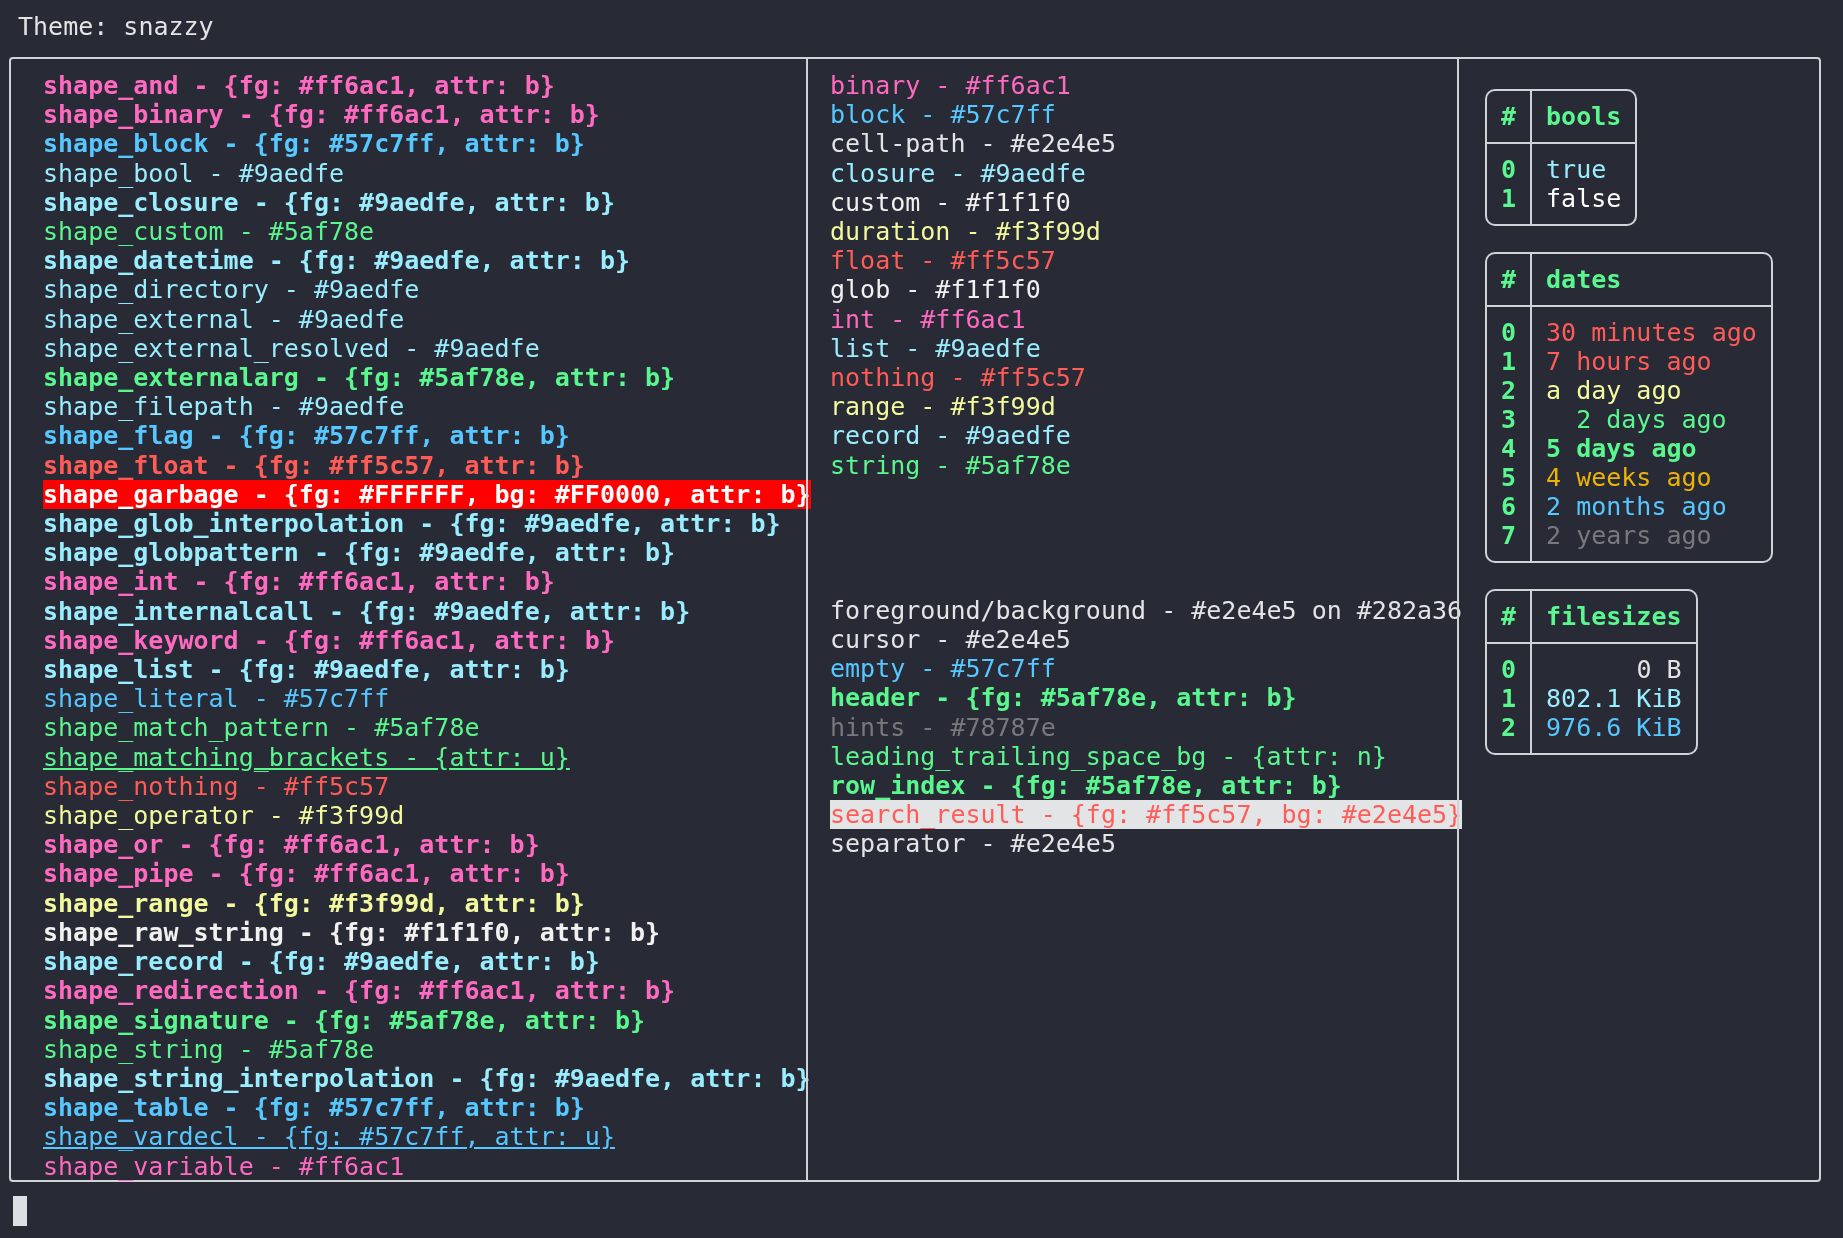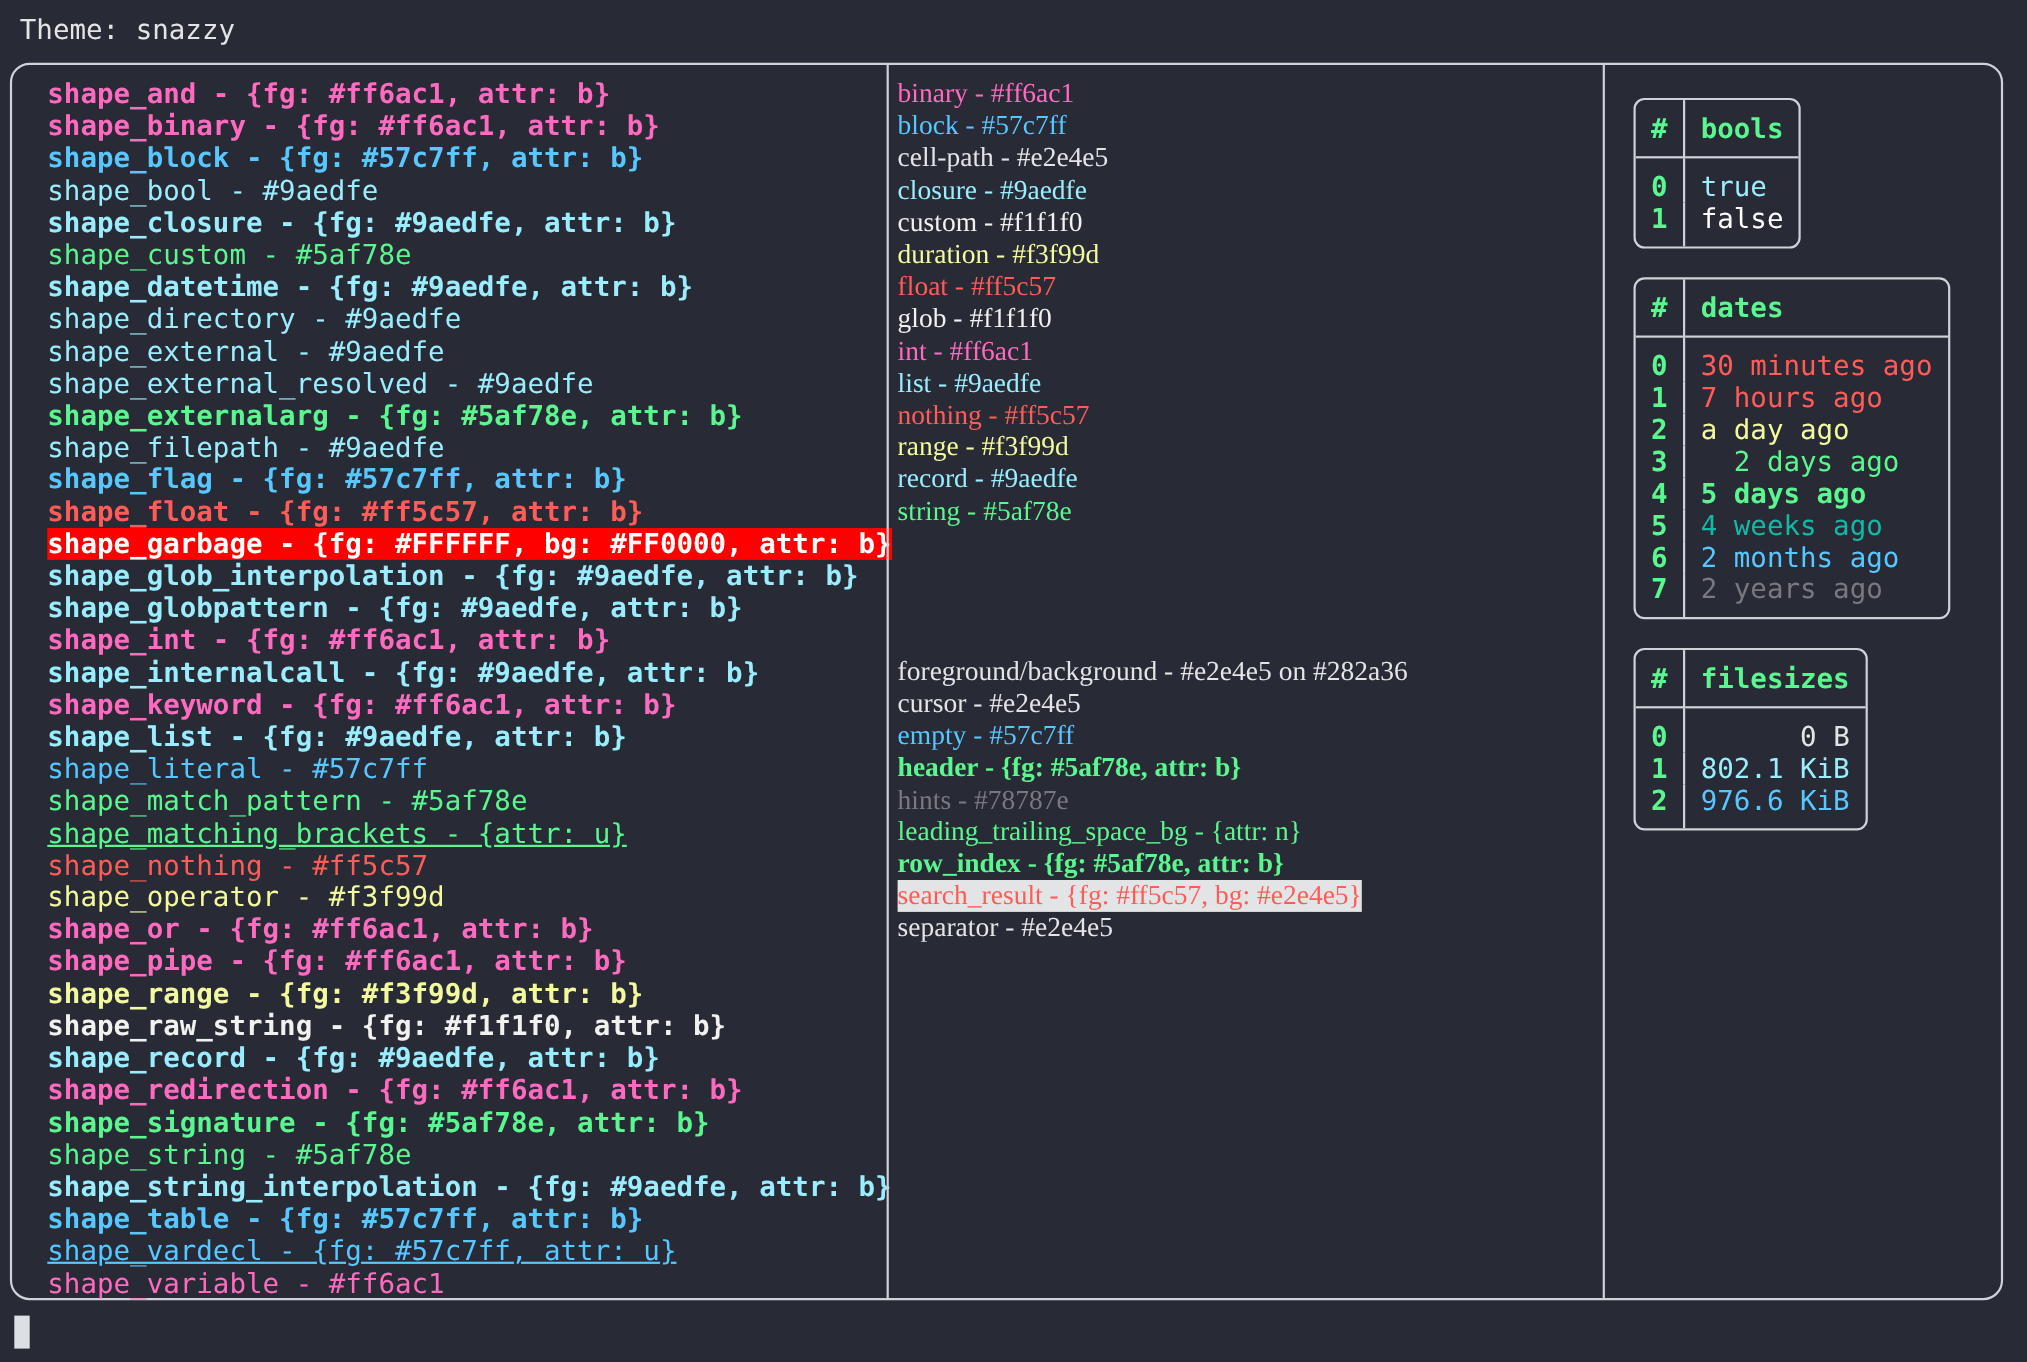--- a/index.html
+++ b/index.html
@@ -36,21 +36,21 @@
   }
 
   
   .outer-box {
     position: absolute;
     left: 9px;
     top: 57px;
     width: 1812px;
     height: 1125px;
     border: 2px solid #cfd2d6;
-    border-radius: 18px;
+    border-radius: 4px;
     box-sizing: border-box;
     display: flex;
     flex-direction: row;
   }
 
   .col {
     position: relative;
     box-sizing: border-box;
     padding: 12px 0 0 0;
     height: 100%;
@@ -58,21 +58,21 @@
   .col-left   { width: 795px; }
   .col-mid    { width: 651px; border-left: 2px solid #cfd2d6; }
   .col-right  { width: 362px; border-left: 2px solid #cfd2d6; }
 
   .lines {
     padding-left: 32px;
     font-size: 25px;
     line-height: 29.2px;
     white-space: pre;
   }
-  .col-mid .lines { padding-left: 8px; font-family: Liberation Serif, serif; }
+  .col-mid .lines { padding-left: 22px; }
 
   .ln { white-space: pre; display: block; width: fit-content; }
   .b  { font-weight: bold; }
   .u  { text-decoration: underline; }
 
   
   .tables {
     padding-left: 26px;
     padding-top: 18px;
   }
@@ -183,21 +183,21 @@
               <tr>
                 <td class="idx sep-col">3</td>
                 <td class="val-left" style="color: rgb(90, 247, 142); text-align: center;">2 days ago</td>
               </tr>
               <tr>
                 <td class="idx sep-col">4</td>
                 <td class="val-left" style="color: rgb(90, 247, 142); font-weight: bold;">5 days ago</td>
               </tr>
               <tr>
                 <td class="idx sep-col">5</td>
-                <td class="val-left" style="color: #14b8a6;">4 weeks ago</td>
+                <td class="val-left" style="color: #eab308;">4 weeks ago</td>
               </tr>
               <tr>
                 <td class="idx sep-col">6</td>
                 <td class="val-left" style="color: rgb(87, 199, 255);">2 months ago</td>
               </tr>
               <tr>
                 <td class="idx sep-col">7</td>
                 <td class="val-left" style="color: rgb(120, 120, 126);">2 years ago</td>
               </tr>
             </tbody>

